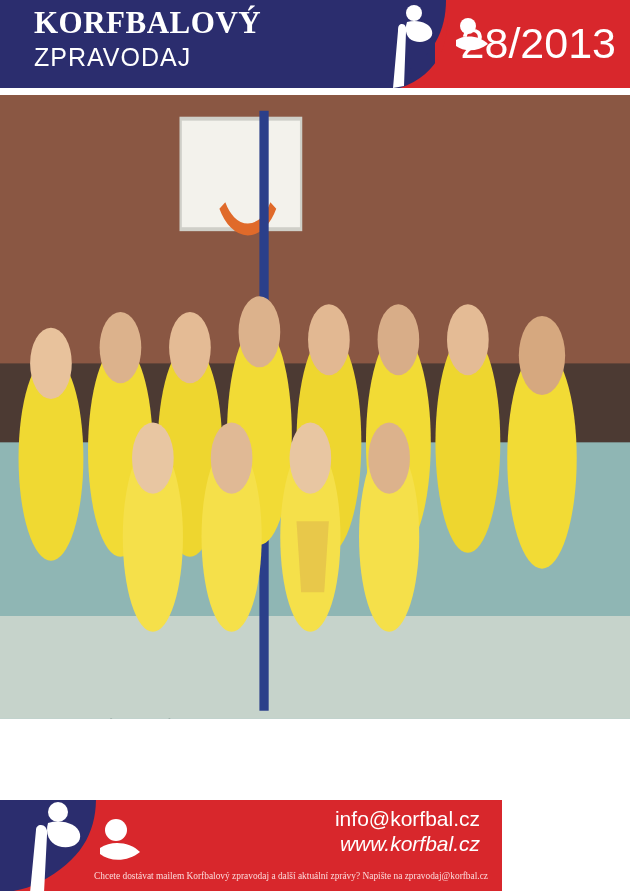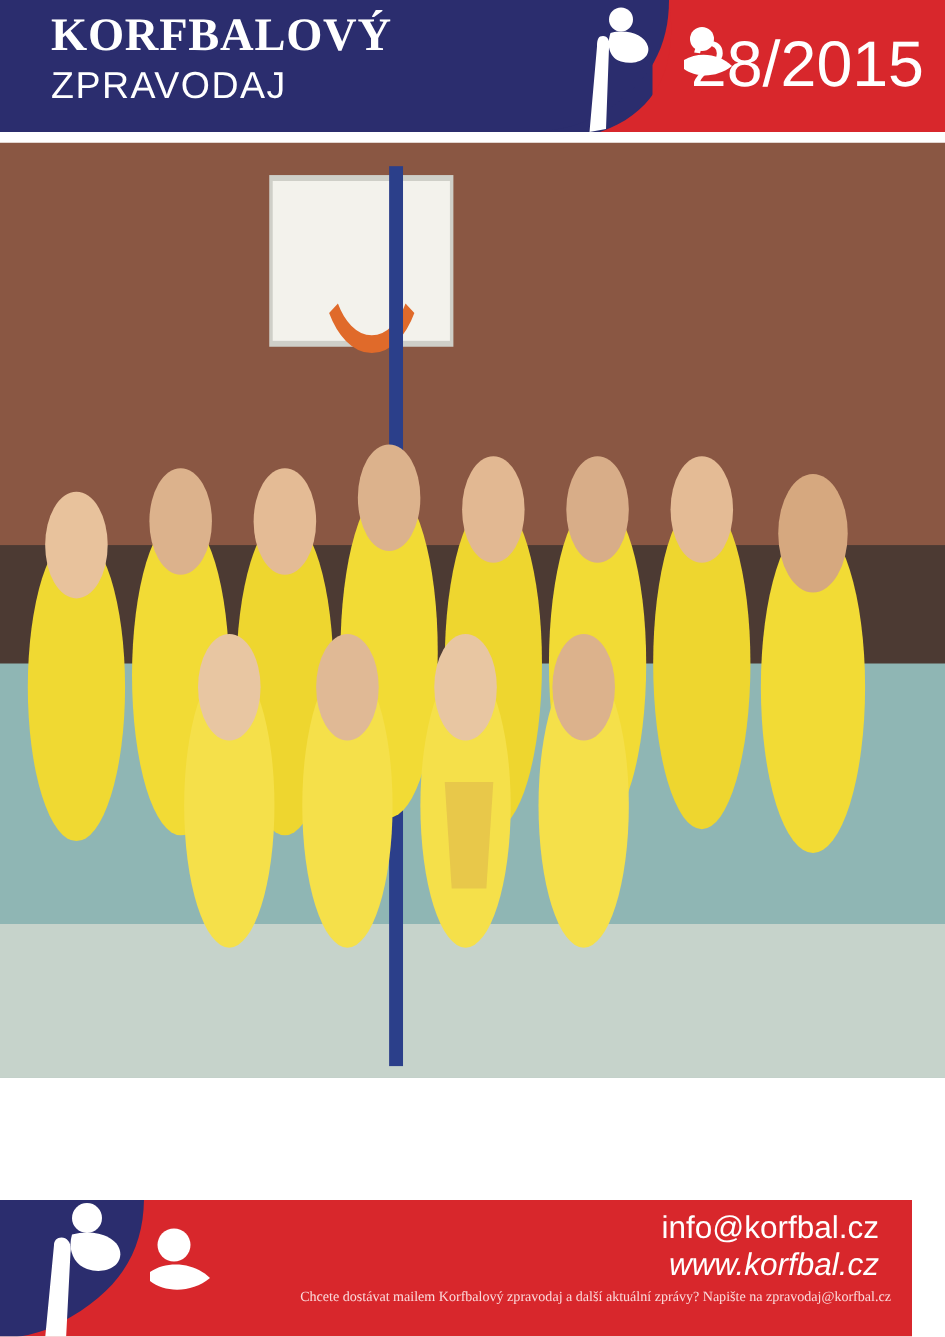--- a/index.html
+++ b/index.html
@@ -64,34 +64,34 @@
     float:right;width:272px;height:158px;margin:3px 0 4px 11px;
     border:1px solid #d4d4d4;overflow:hidden;background:#8d9aa3;
   }
   .datum{
     margin:22px 40px 0 68px;
     font-family:"Liberation Sans", sans-serif;
     font-size:11.2px;color:#111;
   }
 
   
-  .footer{position:absolute;left:0;top:800px;width:608px;height:91px;background:#d8272c;overflow:hidden;}
+  .footer{position:absolute;left:0;top:800px;width:502px;height:91px;background:#d8272c;overflow:hidden;}
   .ftr-logo{position:absolute;left:-4px;top:-2px;width:156px;height:95px;}
   .ftr-mail{
     position:absolute;right:22px;top:6px;
     font-family:"Liberation Sans", sans-serif;
     font-size:21px;color:#ffffff;line-height:25px;text-align:right;white-space:nowrap;
   }
   .ftr-web{
     position:absolute;right:22px;top:31px;
     font-family:"Liberation Sans", sans-serif;
     font-size:21px;color:#ffffff;line-height:25px;text-align:right;white-space:nowrap;font-style:italic;
   }
   .ftr-note{
-    position:absolute;right:14px;top:60px;
+    position:absolute;right:14px;top:71px;
     font-family:"Liberation Serif", serif;
     font-size:9.4px;color:#fbdadb;white-space:nowrap;
   }
   .sky{position:absolute;left:0;top:0;right:0;height:38%;
        background:linear-gradient(180deg,#6f7d5c 0%,#49563c 60%,#3d4a33 100%);}
   .ground{position:absolute;left:0;bottom:0;right:0;height:26%;
        background:linear-gradient(180deg,#4a4f51 0%,#2f3335 100%);}
 </style>
 </head>
 <body>
@@ -114,21 +114,21 @@
       </g>
 
       <g fill="#ffffff">
         <circle cx="108" cy="26" r="8"></circle>
         <path d="M96,40 C106,34 120,36 128,44 C118,52 104,52 96,46 Z"></path>
       </g>
     </svg>
 
     <div class="hdr-title1">KORFBALOVÝ</div>
     <div class="hdr-title2">ZPRAVODAJ</div>
-    <div class="hdr-issue">28/2015</div>
+    <div class="hdr-issue">28/2013</div>
   </div>
 
   <div class="content">
 
     <div class="intro">
       <div class="photo1">
         <div class="sky"></div>
         <div class="ground"></div>
 
         <svg viewBox="0 0 312 140" preserveAspectRatio="none" style="position:absolute;inset:0;width:100%;height:100%">

